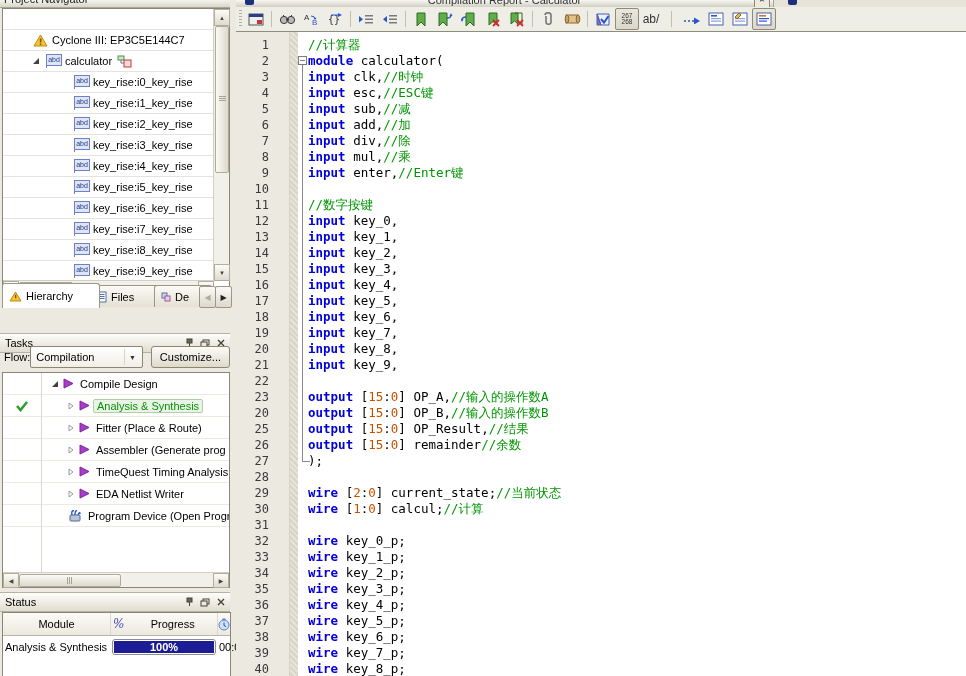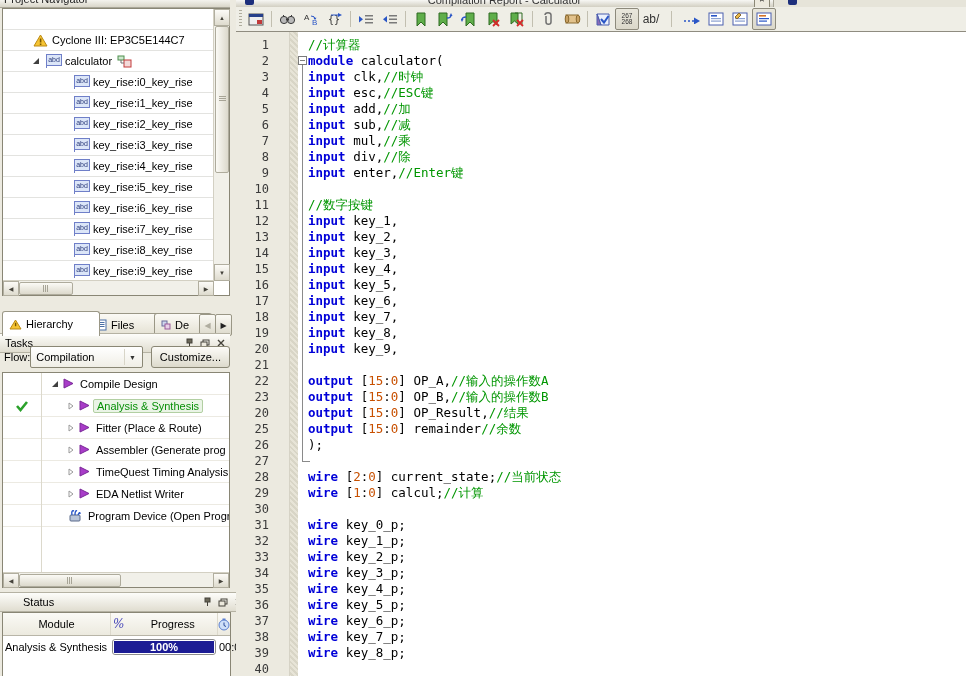--- a/index.html
+++ b/index.html
@@ -27,21 +27,21 @@
   .sb-btn{position:absolute;background:linear-gradient(#fcfbf7,#dedbce);border:1px solid #b1ae9f;
           display:flex;align-items:center;justify-content:center;font-size:6px;color:#44423a;}
   .sb-thumb{position:absolute;background:linear-gradient(90deg,#fbfaf5,#dcd9cc);border:1px solid #aeab9c;border-radius:2px;}
   .sb-thumb.h{background:linear-gradient(#fbfaf5,#dcd9cc);}
   .grip{position:absolute;display:flex;gap:1px;align-items:center;justify-content:center;}
   .grip i{width:1px;height:7px;background:#a7a496;}
   .grip.horiz i{width:7px;height:1px;}
   .grip.horiz{flex-direction:column;}
 
   
-  .nav-tabs{position:absolute;left:0px;top:311px;width:192px;height:25px;text-decoration:underline;}
+  .nav-tabs{position:absolute;left:0px;top:283px;width:192px;height:25px;text-decoration:underline;}
   .tab{position:absolute;top:2px;height:21px;border:1px solid #9a9786;border-bottom:none;border-radius:3px 3px 0 0;
        background:linear-gradient(#fbfaf5,#e4e1d3);display:flex;align-items:center;padding:0 6px;gap:4px;white-space:nowrap;overflow:hidden;}
   .tab.active{top:0;height:24px;background:#fff;z-index:2;}
   .tab-arrow{position:absolute;top:3px;width:15px;height:20px;border:1px solid #9a9786;border-radius:2px;
              background:linear-gradient(#fbfaf5,#dcd9cb);display:flex;align-items:center;justify-content:center;font-size:8px;}
 
   
   .panel-header{position:absolute;left:0;width:230px;height:18px;background:linear-gradient(#fdfdfa,#e0ddd0);
                 border-top:1px solid #b5b2a3;border-bottom:1px solid #b5b2a3;display:flex;align-items:center;}
   .panel-header .ph-title{flex:1;padding-left:5px;}
@@ -500,21 +500,21 @@
         <div class="grip" style="left:42px;top:2px;bottom:2px;width:14px;">
             <i></i>
             <i></i>
             <i></i>
           </div>
       </div>
       <div class="sb-btn" style="right:0;top:0;width:14px;height:13px;">▶</div>
     </div>
   </div>
 
-  <div class="panel-header" style="top:592px;padding-left:18px;">
+  <div class="panel-header" style="top:592px;">
     <span class="ph-title">Status</span>
     <span class="ph-btn">
         <svg width="9" height="10">
           <rect x="2" y="1" width="5" height="4" fill="#6a6758" stroke="#44423a"></rect>
           <rect x="4" y="5" width="1" height="4" fill="#44423a"></rect>
         </svg>
       </span>
     <span class="ph-btn">
         <svg width="10" height="9">
           <rect x="3" y="1" width="6" height="5" fill="none" stroke="#44423a"></rect>
@@ -748,27 +748,28 @@
         <div class="ln">38</div>
         <div class="ln">39</div>
         <div class="ln">40</div>
       </div>
     <div class="hatch"></div>
     <div class="code-area" id="code-lines">
         <div class="code-line"><span class="tok-c">//计算器</span></div>
         <div class="code-line"><span class="tok-k">module</span><span class="tok-t"> calculator(</span></div>
         <div class="code-line"><span class="tok-k">input</span><span class="tok-t"> clk,</span><span class="tok-c">//时钟</span></div>
         <div class="code-line"><span class="tok-k">input</span><span class="tok-t"> esc,</span><span class="tok-c">//ESC键</span></div>
+        <div class="code-line"><span class="tok-k">input</span><span class="tok-t"> sub,</span><span class="tok-c">//减</span></div>
         <div class="code-line"><span class="tok-k">input</span><span class="tok-t"> add,</span><span class="tok-c">//加</span></div>
-        <div class="code-line"><span class="tok-k">input</span><span class="tok-t"> sub,</span><span class="tok-c">//减</span></div>
+        <div class="code-line"><span class="tok-k">input</span><span class="tok-t"> div,</span><span class="tok-c">//除</span></div>
         <div class="code-line"><span class="tok-k">input</span><span class="tok-t"> mul,</span><span class="tok-c">//乘</span></div>
-        <div class="code-line"><span class="tok-k">input</span><span class="tok-t"> div,</span><span class="tok-c">//除</span></div>
         <div class="code-line"><span class="tok-k">input</span><span class="tok-t"> enter,</span><span class="tok-c">//Enter键</span></div>
         <div class="code-line"></div>
         <div class="code-line"><span class="tok-c">//数字按键</span></div>
+        <div class="code-line"><span class="tok-k">input</span><span class="tok-t"> key_0,</span></div>
         <div class="code-line"><span class="tok-k">input</span><span class="tok-t"> key_1,</span></div>
         <div class="code-line"><span class="tok-k">input</span><span class="tok-t"> key_2,</span></div>
         <div class="code-line"><span class="tok-k">input</span><span class="tok-t"> key_3,</span></div>
         <div class="code-line"><span class="tok-k">input</span><span class="tok-t"> key_4,</span></div>
         <div class="code-line"><span class="tok-k">input</span><span class="tok-t"> key_5,</span></div>
         <div class="code-line"><span class="tok-k">input</span><span class="tok-t"> key_6,</span></div>
         <div class="code-line"><span class="tok-k">input</span><span class="tok-t"> key_7,</span></div>
         <div class="code-line"><span class="tok-k">input</span><span class="tok-t"> key_8,</span></div>
         <div class="code-line"><span class="tok-k">input</span><span class="tok-t"> key_9,</span></div>
         <div class="code-line"></div>

